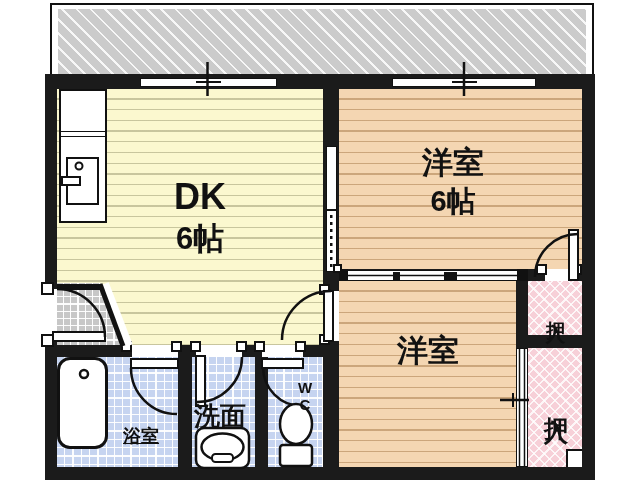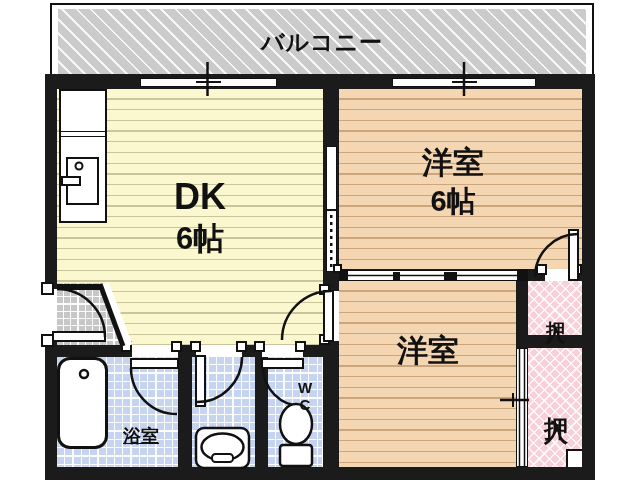--- a/index.html
+++ b/index.html
@@ -164,29 +164,29 @@
     <circle cx="84" cy="374" r="4" fill="#fff" stroke="#111" stroke-width="2.5"></circle>
 
     <rect x="196" y="428" width="53" height="40" rx="8" fill="#fff" stroke="#111" stroke-width="2.5"></rect>
     <ellipse cx="222.5" cy="447" rx="21" ry="13.5" fill="#fff" stroke="#111" stroke-width="2.5"></ellipse>
     <rect x="212" y="454" width="21" height="8" rx="3.5" fill="#fff" stroke="#111" stroke-width="2"></rect>
 
     <rect x="280" y="445" width="32" height="21" rx="3" fill="#fff" stroke="#111" stroke-width="2.5"></rect>
     <ellipse cx="296" cy="424" rx="16" ry="20" fill="#fff" stroke="#111" stroke-width="2.5"></ellipse>
   </svg>
 
-  <div class="label" style="left:322px;top:42px;font-size:23px;letter-spacing:1px;">バルコニー</div>
 
   <div class="label" style="left:200px;top:197px;font-size:36px;">DK</div>
   <div class="label" style="left:200px;top:238px;font-size:31px;">6帖</div>
 
   <div class="label" style="left:453px;top:162px;font-size:31px;">洋室</div>
   <div class="label" style="left:453px;top:201px;font-size:29px;">6帖</div>
 
   <div class="label" style="left:428px;top:350px;font-size:31px;">洋室</div>
 
   <div class="label" style="left:141px;top:436px;font-size:18px;text-decoration:underline;">浴室</div>
+  <div class="label" style="left:220px;top:416px;font-size:26px;">洗面</div>
   <div class="label vert" style="left:305px;top:396px;font-size:15px;letter-spacing:0;">WC</div>
 
   <div class="label vert" style="left:556px;top:308px;font-size:19px;">押入</div>
   <div class="label vert" style="left:556px;top:400px;font-size:24px;">押入</div>
 
 </div>
 
 </body></html>

